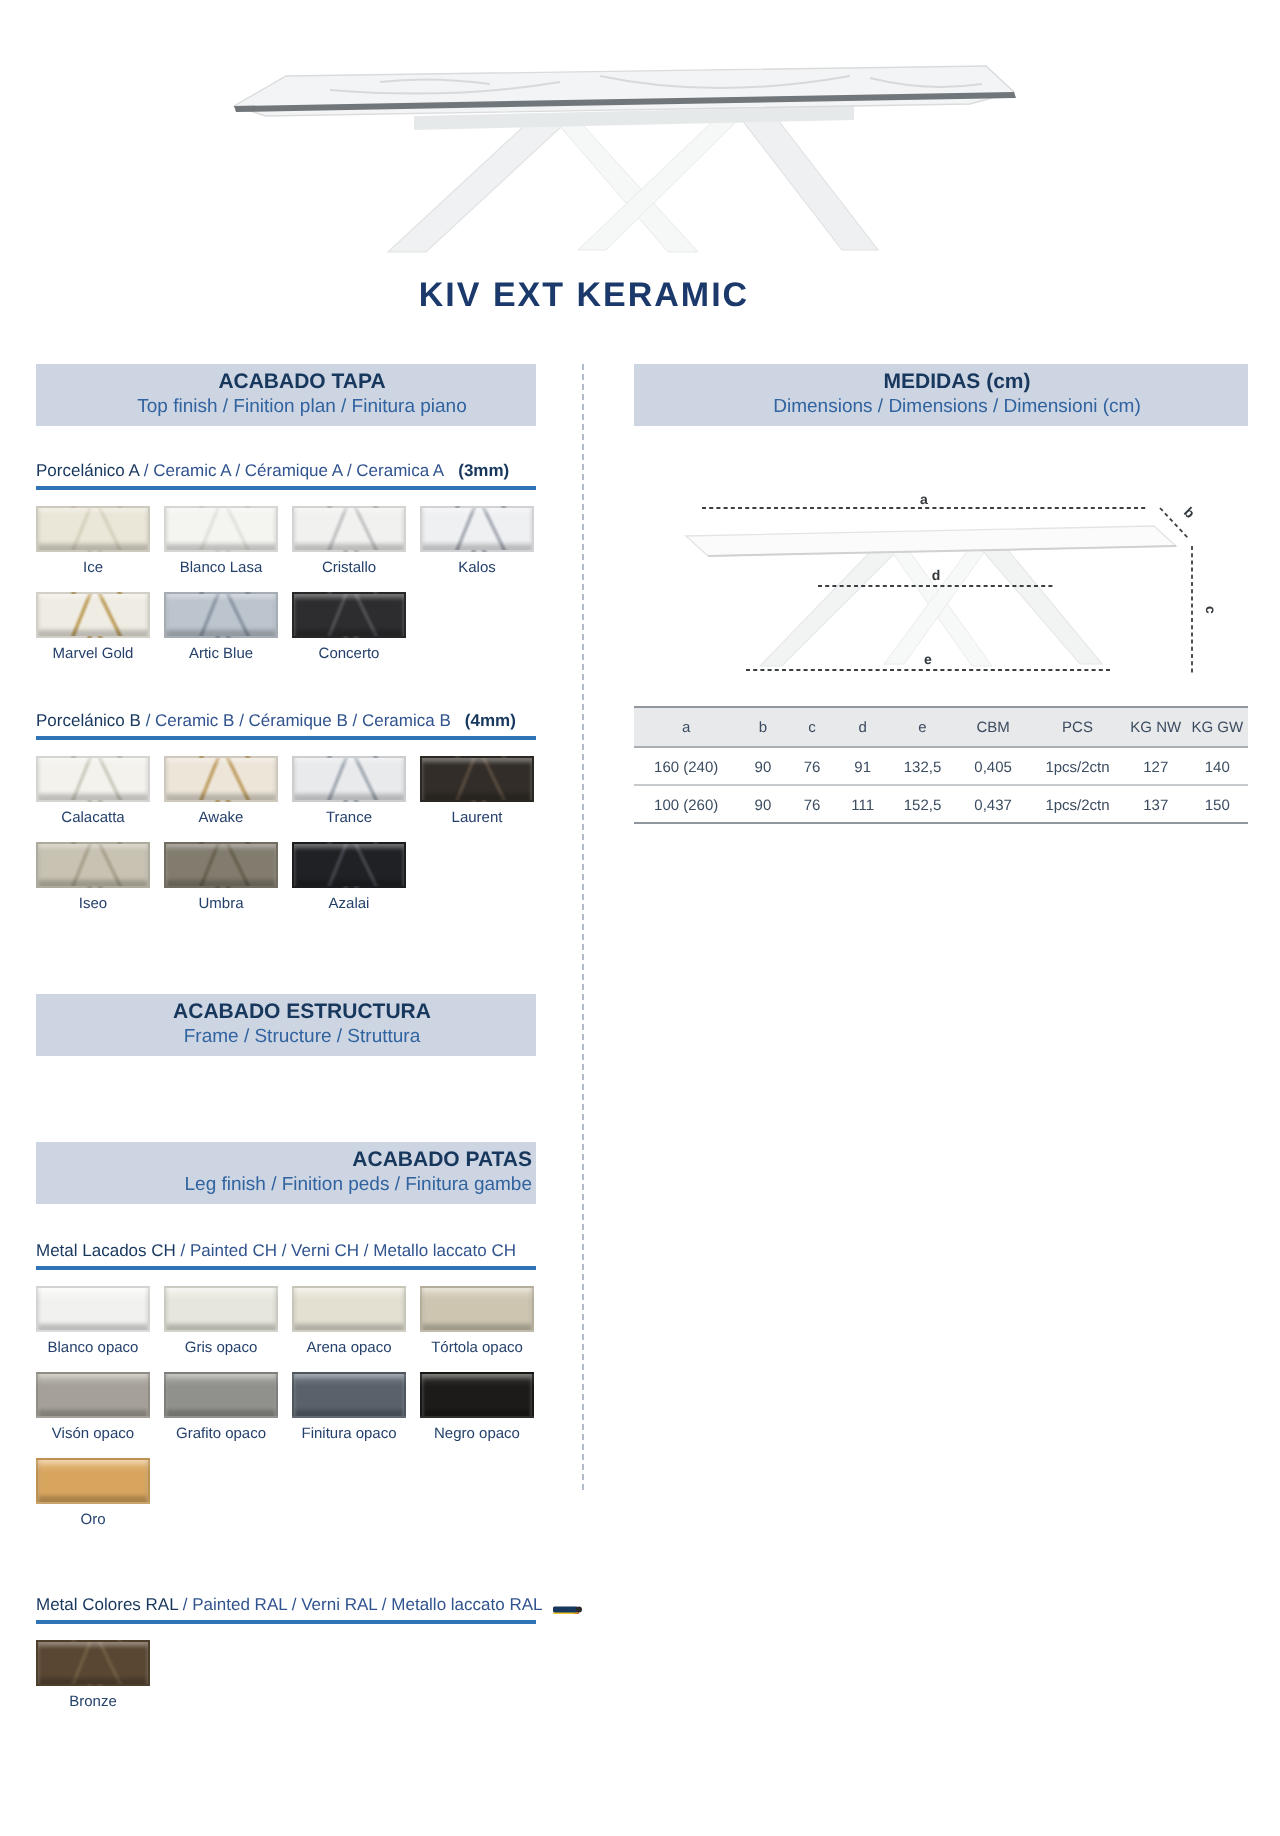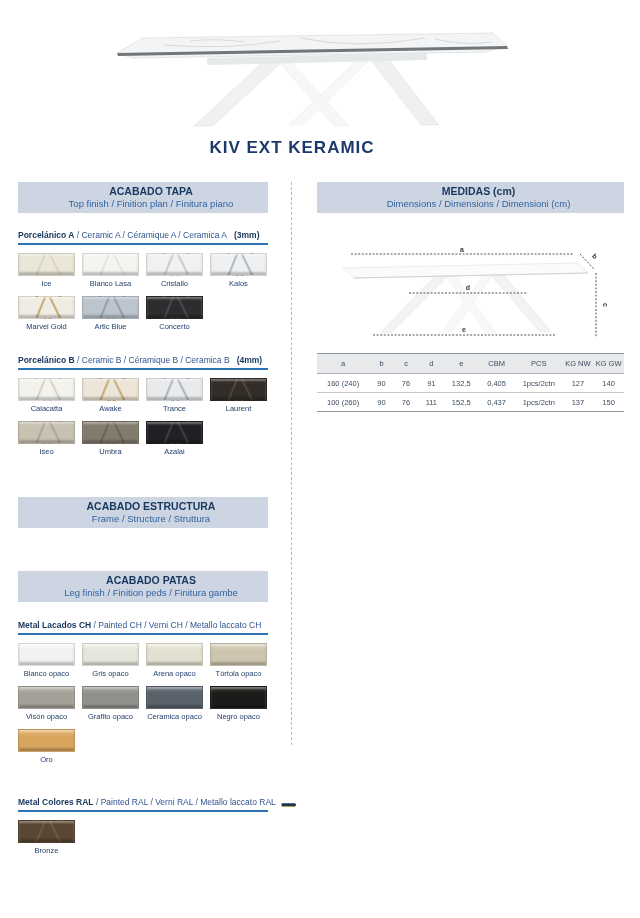--- a/index.html
+++ b/index.html
@@ -20,26 +20,26 @@
                  border-left:1px dashed #b4bcc8; }
 
   
   .sec-header { background:#cdd5e3; text-align:center; padding:3px 2px 4px 18px; }
   .sec-title  { font-size:10.5px; font-weight:bold; color:#17375d; }
   .sec-sub    { font-size:9.5px; color:#31639f; margin-top:1px; }
 
   
   .subhead { border-bottom:2px solid #2e74b5; padding-bottom:3px; font-size:8.5px;
              color:#31548f; white-space:nowrap; }
-  .sh-bold  { font-weight:bold; color:#17375d; }
+  .sh-bold  { font-weight:normal; color:#17375d; }
   .sh-thick { font-weight:bold; color:#17375d; margin-left:7px; }
   .mt-a { margin-top:17px; }   
   .mt-b { margin-top:23px; }   
   .mt-estructura { margin-top:40px; }
-  .mt-patas { margin-top:43px; }
+  .mt-patas { margin-top:43px;text-align:right; }
   .mt-ch  { margin-top:18px; }
   .mt-ral { margin-top:30px; }
 
   
   .swatches { margin-top:8px; display:grid; grid-template-columns:repeat(4,57px);
               column-gap:7px; row-gap:7px; }
   .swatch { width:57px; }
   .chip { height:23px; border:1px solid rgba(0,0,0,0.12);
           box-shadow: inset 0 2px 2px rgba(255,255,255,0.35), inset 0 -3px 2px rgba(0,0,0,0.22); }
   .slabel { font-size:7.5px; color:#25416b; text-align:center; margin-top:3px; line-height:10px; }
@@ -182,21 +182,21 @@
       <div class="swatch">
         <div class="chip" style="background: linear-gradient(rgb(188, 184, 176) 0%, rgb(165, 161, 152) 30%, rgb(165, 161, 152) 100%);"></div>
         <div class="slabel">Visón opaco</div>
       </div>
       <div class="swatch">
         <div class="chip" style="background: linear-gradient(rgb(168, 169, 164) 0%, rgb(144, 145, 140) 30%, rgb(144, 145, 140) 100%);"></div>
         <div class="slabel">Grafito opaco</div>
       </div>
       <div class="swatch">
         <div class="chip" style="background: linear-gradient(rgb(115, 123, 133) 0%, rgb(89, 97, 107) 30%, rgb(89, 97, 107) 100%);"></div>
-        <div class="slabel">Ceramica opaco</div>
+        <div class="slabel">Finitura opaco</div>
       </div>
       <div class="swatch">
         <div class="chip" style="background: linear-gradient(rgb(58, 56, 53) 0%, rgb(29, 27, 25) 30%, rgb(29, 27, 25) 100%);"></div>
         <div class="slabel">Negro opaco</div>
       </div>
       <div class="swatch">
         <div class="chip" style="background: linear-gradient(rgb(230, 188, 126) 0%, rgb(216, 165, 94) 30%, rgb(216, 165, 94) 100%);"></div>
         <div class="slabel">Oro</div>
       </div>
     </div>

